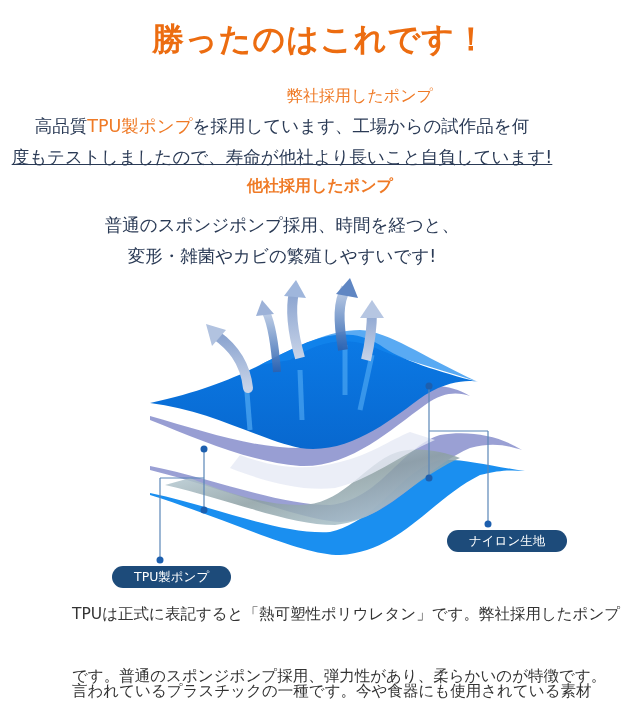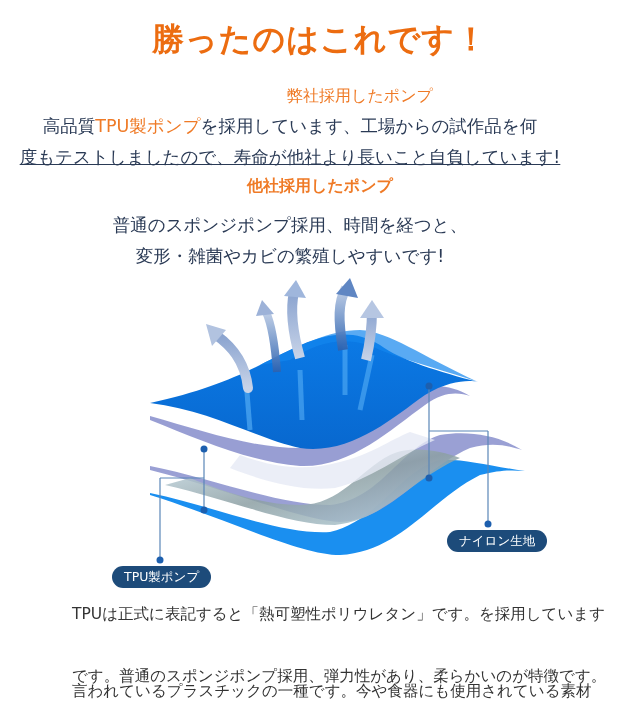--- a/index.html
+++ b/index.html
@@ -9,27 +9,27 @@
   }
   .headline {
     position: absolute; left: 0; top: 18px; width: 640px; text-align: center;
     font-size: 32px; font-weight: bold; color: #ec6c10; letter-spacing: 1px;
   }
   .sub {
     position: absolute; left: 0; width: 640px; text-align: center;
     font-size: 16px; color: #ef7a26;
   }
   .body-line {
-    position: absolute; left: 10px; width: 560px; text-align: center;
+    position: absolute; left: 2px; width: 560px; text-align: center;
     font-size: 17.5px; color: #2a3a55; white-space: nowrap;
   }
   .hl { color: #ef7a26; }
   .illustration { position: absolute; left: 0; top: 270px; width: 640px; height: 330px; }
   .label-pill {
-    position: absolute; height: 22px; line-height: 22px; padding: 0 12px;
+    position: absolute; height: 22px; line-height: 22px; padding: 0 22px;
     border-radius: 11px; background: #1d4b7a; color: #ffffff;
     font-size: 12.5px; white-space: nowrap;
   }
   .footer-line {
     position: absolute; left: 72px; font-size: 15.5px; color: #333333; white-space: nowrap;
   }
 </style>
 </head>
 <body>
 
@@ -121,15 +121,15 @@
     </g>
     <circle cx="204" cy="449" r="3.5" fill="#1d5fae"></circle>
     <circle cx="204" cy="510" r="3.5" fill="#1d5fae"></circle>
     <circle cx="160" cy="560" r="3.5" fill="#1d5fae"></circle>
   </svg>
 </div>
 
 <div class="label-pill" style="left:112px; top:566px;">TPU製ポンプ</div>
 <div class="label-pill" style="left:447px; top:530px;">ナイロン生地</div>
 
-<div class="footer-line" style="top:604px;">TPUは正式に表記すると「熱可塑性ポリウレタン」です。を採用しています</div>
+<div class="footer-line" style="top:604px;">TPUは正式に表記すると「熱可塑性ポリウレタン」です。弊社採用したポンプ</div>
 <div class="footer-line" style="top:635px;margin-top:46px;">言われているプラスチックの一種です。今や食器にも使用されている素材</div>
 <div class="footer-line" style="top:666px;">です。普通のスポンジポンプ採用、弾力性があり、柔らかいのが特徴です。</div>
 
 </body></html>

